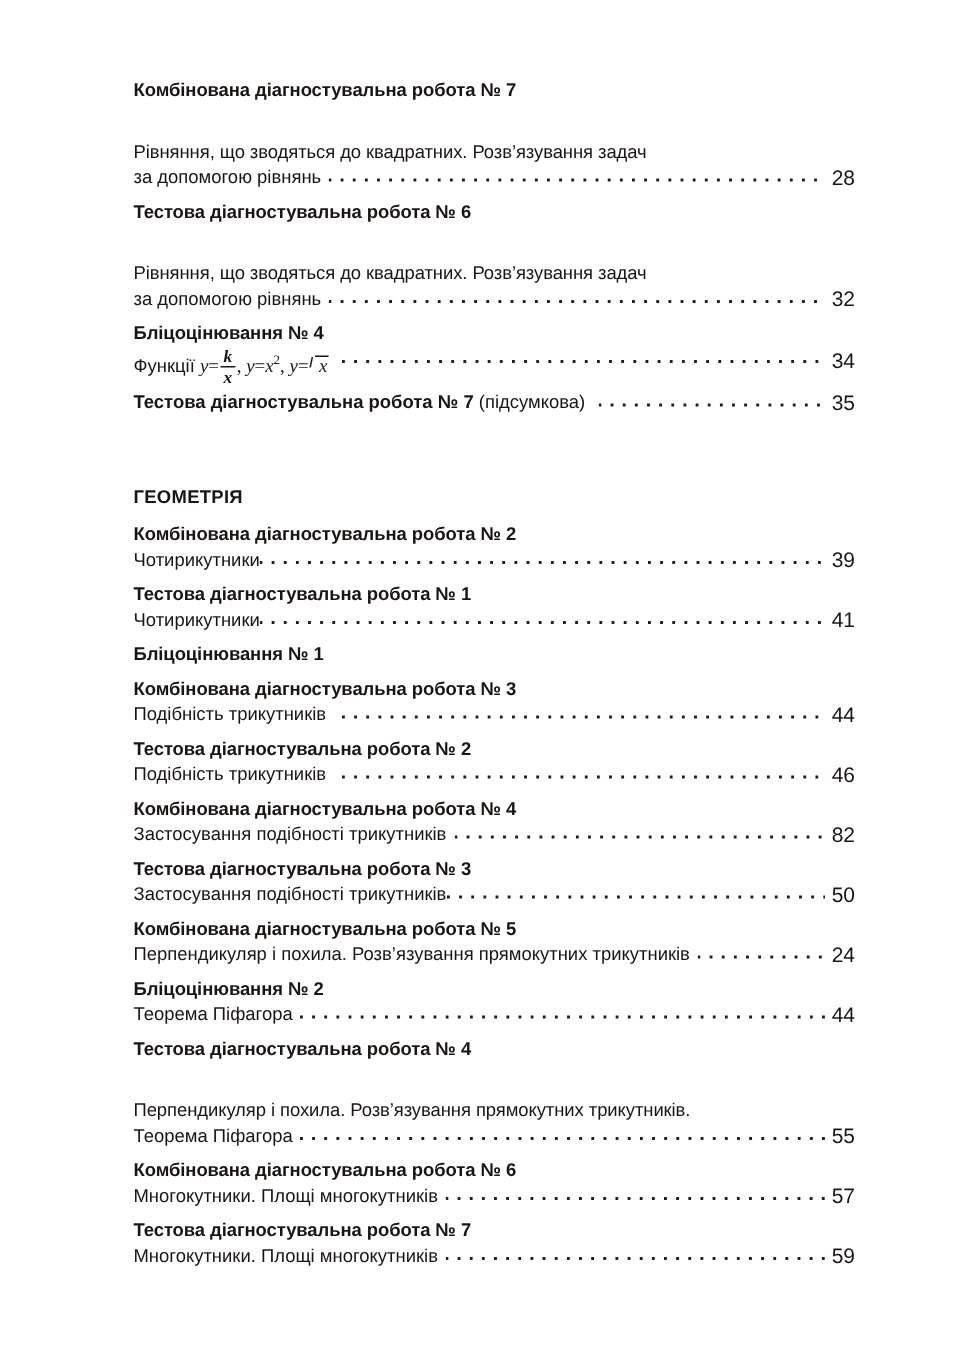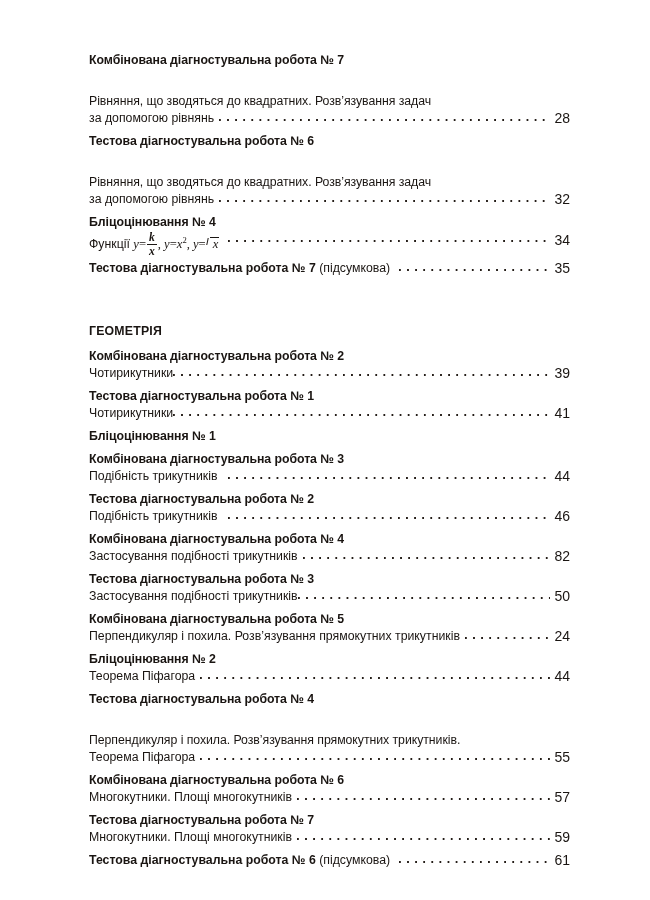--- a/index.html
+++ b/index.html
@@ -327,23 +327,16 @@
 
     <div class="entry">
       <div class="entry-title"><span>Тестова діагностувальна робота № 7</span></div>
       <div class="leader-line">
         <span class="lead-text">Многокутники. Площі многокутників</span>
         <span class="dots"></span>
         <span class="pagenum">59</span>
       </div>
     </div>
 
-    <div class="entry">
-      <div class="leader-line bold">
-        <span class="lead-text"><span>Тестова діагностувальна робота № 6</span><span class="suffix"> (підсумкова)</span></span>
-        <span class="dots" style="margin-left:9px;"></span>
-        <span class="pagenum">61</span>
-      </div>
-    </div>
 
   </div>
 
 </div>
 
 </body></html>

